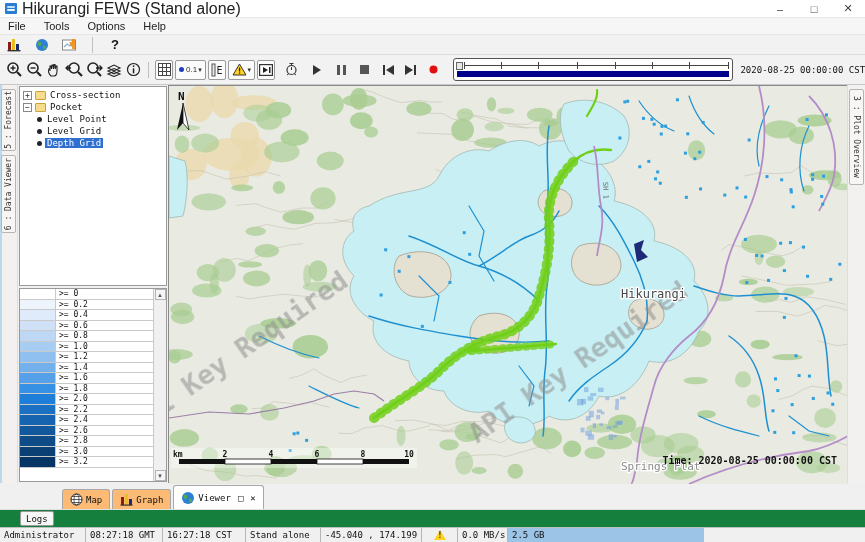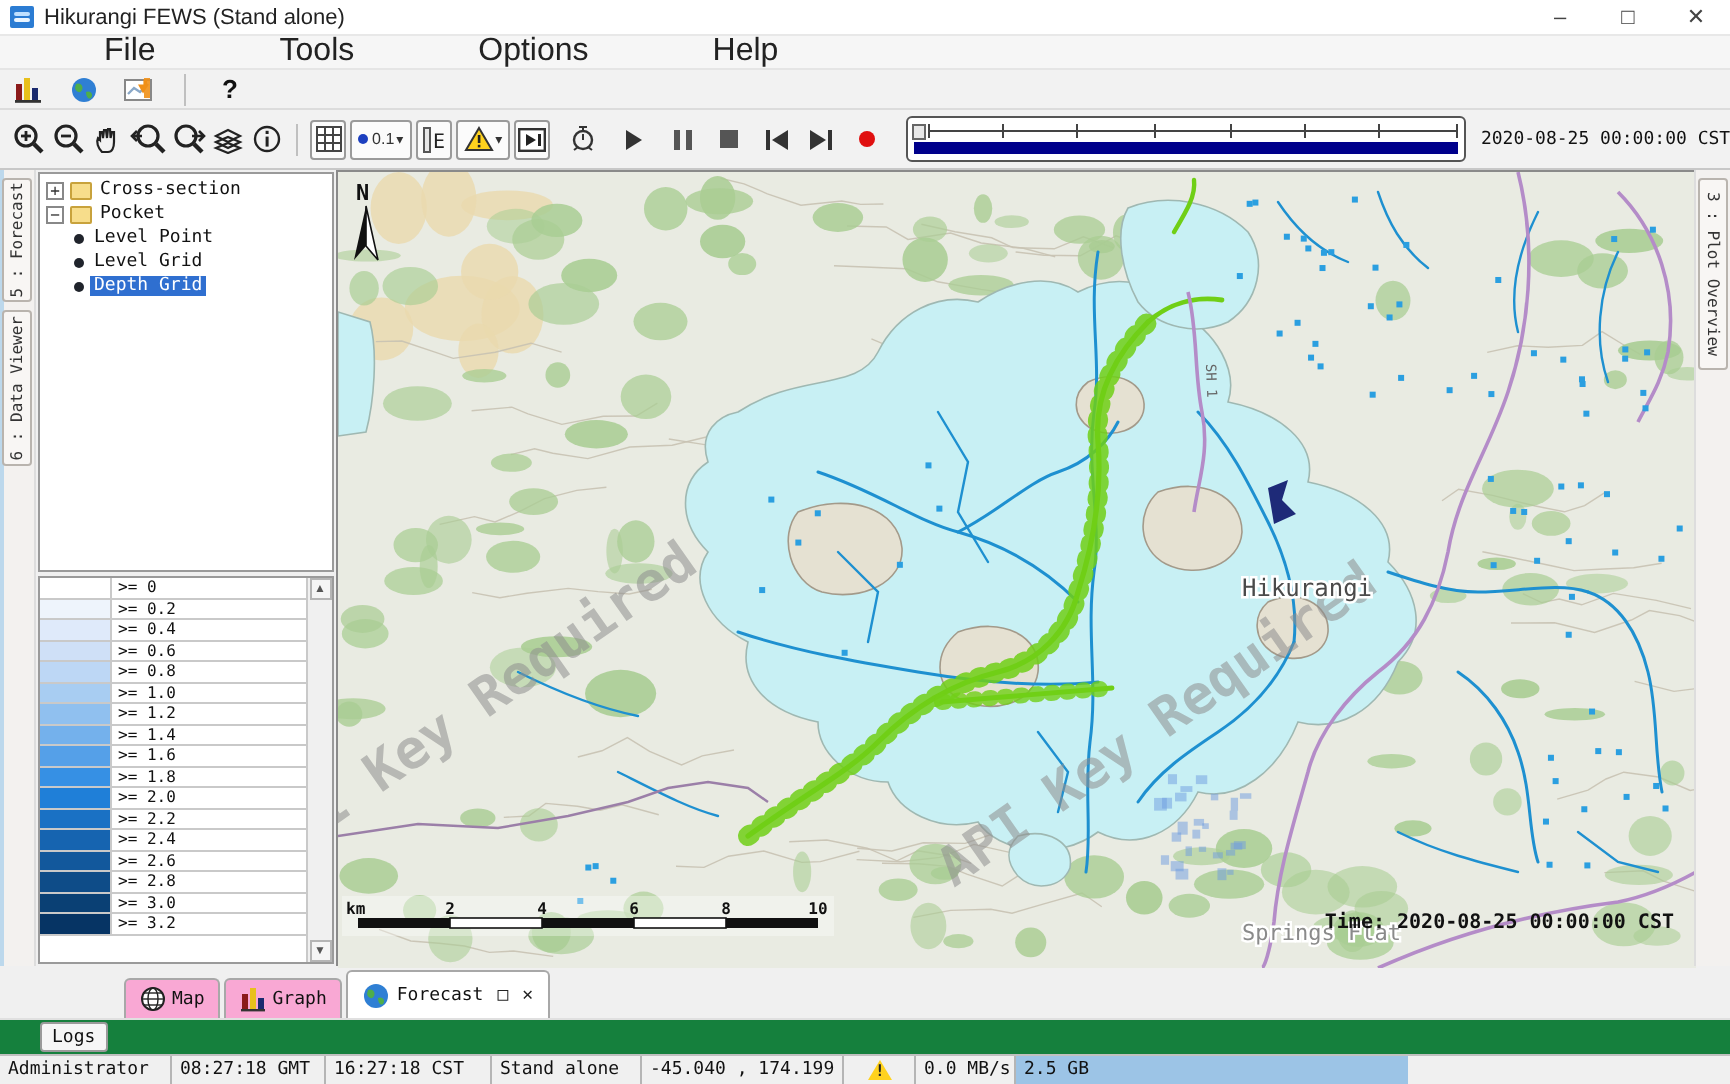--- a/index.html
+++ b/index.html
@@ -5,27 +5,27 @@
   * { margin:0; padding:0; box-sizing:border-box; }
   html,body { width:865px; height:542px; overflow:hidden; background:#f0f0f0;
     font-family:"Liberation Sans", sans-serif; font-size:11px; color:#111; }
   .mono { font-family:"DejaVu Sans Mono", monospace; }
 
   
   .titlebar { height:18px; background:#ffffff; display:flex; align-items:center; border-bottom:1px solid #e8e8e8;}
   .app-icon { width:12px; height:11px; background:#2b7cd3; margin:0 5px 0 5px; border-radius:1px; position:relative;}
   .app-icon:before{content:""; position:absolute; left:2px; top:3px; width:8px; height:2px; background:#bfe0ff; border-radius:2px;}
   .app-icon:after{content:""; position:absolute; left:2px; top:6px; width:8px; height:2px; background:#eaf5ff; border-radius:2px;}
-  .title-text { font-size:11px; color:#222; }
+  .title-text { font-size:16px; color:#222; }
   .win-controls { margin-left:auto; display:flex; height:100%; }
   .win-btn { width:34px; height:100%; display:flex; align-items:center; justify-content:center; color:#444; font-size:11px; }
 
   
   .menubar { height:17px; background:#f6f6f6; display:flex; align-items:center; padding-left:6px; gap:14px; border-bottom:1px solid #e5e5e5;}
-  .menu-item { font-size:16px; color:#222; padding:0 2px;margin-left:44px; }
+  .menu-item { font-size:11px; color:#222; padding:0 2px; }
 
   
   .toolbar1 { height:20px; background:#f2f2f2; display:flex; align-items:center; padding-left:4px; gap:8px; border-bottom:1px solid #dcdcdc;}
   .toolbar2 { height:30px; background:#f2f2f2; display:flex; align-items:center; padding-left:6px; gap:2px; border-bottom:1px solid #c8c8c8;}
   .tbtn { width:20px; height:20px; display:flex; align-items:center; justify-content:center; }
   .tsep { width:1px; height:16px; background:#c0c0c0; margin:0 4px; }
   .boxed { border:1px solid #9a9a9a; background:#fbfbfb; border-radius:2px; }
   .dd-caret { font-size:7px; color:#333; margin-left:1px; }
   .interval-btn { height:20px; display:flex; align-items:center; border:1px solid #9a9a9a; background:#fbfbfb; padding:0 3px; border-radius:2px;}
   .interval-dot { width:5px; height:5px; border-radius:50%; background:#1c3fbf; margin-right:2px;}
@@ -72,21 +72,21 @@
   .swatch { width:36px; border-right:1px solid #c9c9c9; flex:0 0 auto;}
   .thresh { flex:1; font-size:8px; font-family:"DejaVu Sans Mono", monospace; padding-left:3px; line-height:10px; background:#fff;}
   .legend-scroll { width:13px; background:#f0f0f0; border-left:1px solid #c9c9c9; display:flex; flex-direction:column; justify-content:space-between; align-items:center;}
   .scroll-arrow { width:11px; height:11px; border:1px solid #b5b5b5; background:#f5f5f5; font-size:6px; display:flex; align-items:center; justify-content:center; color:#555;}
 
   .map-wrap { width:679px; height:398px; position:relative; background:#e9ebe2; border:1px solid #8a8a8a; }
 
   
   .tabrow { height:26px; background:#f0f0f0; display:flex; align-items:flex-end; padding-left:62px; gap:2px; }
   .btab { height:20px; display:flex; align-items:center; gap:3px; padding:0 7px; border:1px solid #a8a8a8;
-          border-bottom:none; border-radius:3px 3px 0 0; background:#f9a8d4; font-size:9px;
+          border-bottom:none; border-radius:3px 3px 0 0; background:#fdba74; font-size:9px;
           font-family:"DejaVu Sans Mono", monospace;}
   .btab.active { height:24px; background:#fff; }
   .tab-extra { font-size:9px; color:#222; margin-left:4px; }
   .logsrow { height:18px; background:#15803d; display:flex; align-items:center; padding-left:20px; border-top:1px solid #e0e0e0;}
   .logs-btn { height:15px; padding:0 5px; border:1px solid #9a9a9a; background:#f6f6f6; border-radius:2px;
               font-size:9px; font-family:"DejaVu Sans Mono", monospace; display:flex; align-items:center;}
 
   
   .statusbar { height:15px; display:flex; border-top:1px solid #c0c0c0; background:#f0f0f0;
                font-family:"DejaVu Sans Mono", monospace; font-size:9px; color:#111;}
@@ -817,21 +817,21 @@
         <rect x="0.5" y="11.5" width="12" height="1.2" fill="#333"></rect>
       </svg>
     <span>Graph</span>
   </div>
   <div class="btab active">
     <svg width="14" height="14" viewBox="0 0 14 14">
       <circle cx="7" cy="7" r="6" fill="#2f7fd4"></circle>
         <path d="M3 4 C5 3 7 5 6 7 C5 9 3 8 2.5 6 Z" fill="#4fae4a"></path>
       <path d="M8 8 C10 7 12 9 10.5 11 C9 12 8 10 8 8 Z" fill="#4fae4a"></path>
       </svg>
-    <span>Forecast</span>
+    <span>Viewer</span>
     <span class="tab-extra">□</span>
     <span class="tab-extra" style="font-weight:bold;">✕</span>
   </div>
 </div>
 
 <div class="logsrow">
   <div class="logs-btn">Logs</div>
 </div>
 
 <div class="statusbar">

